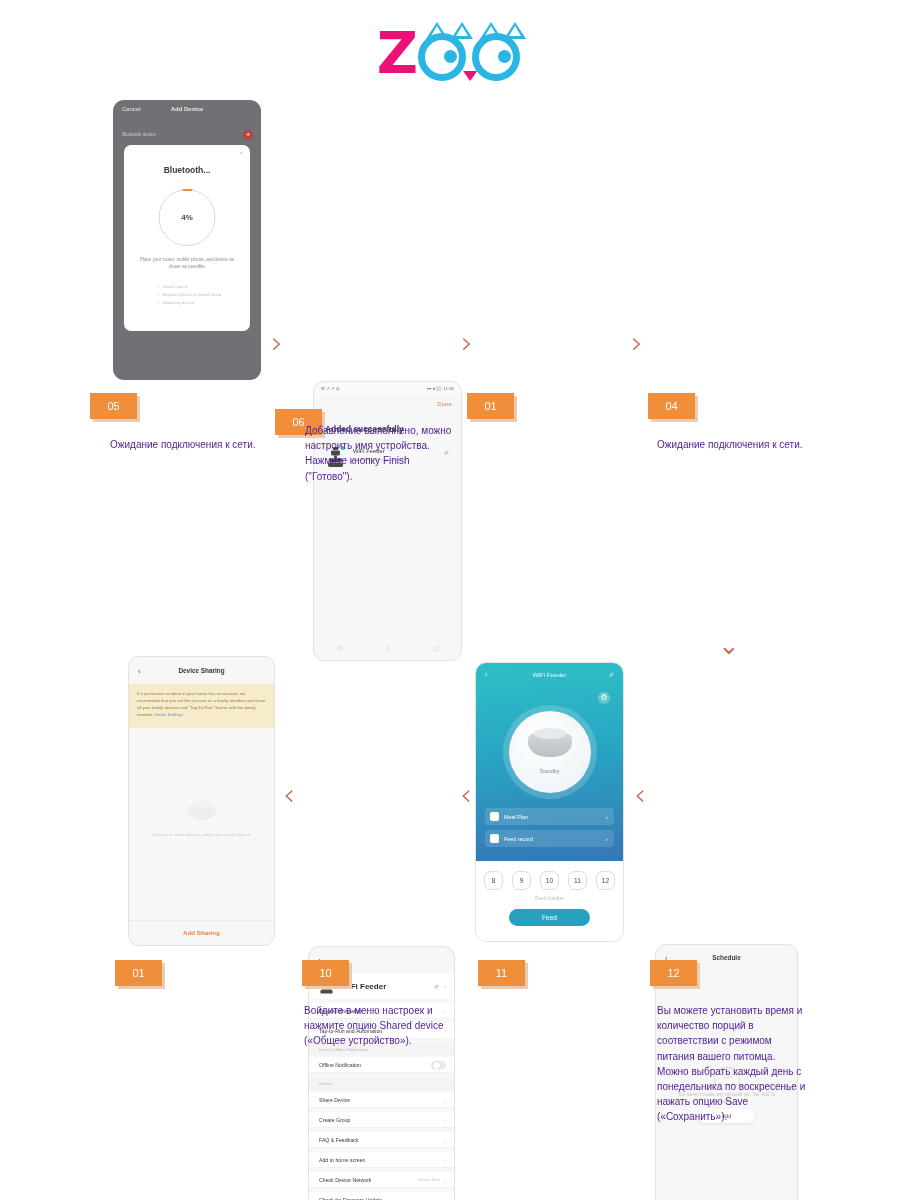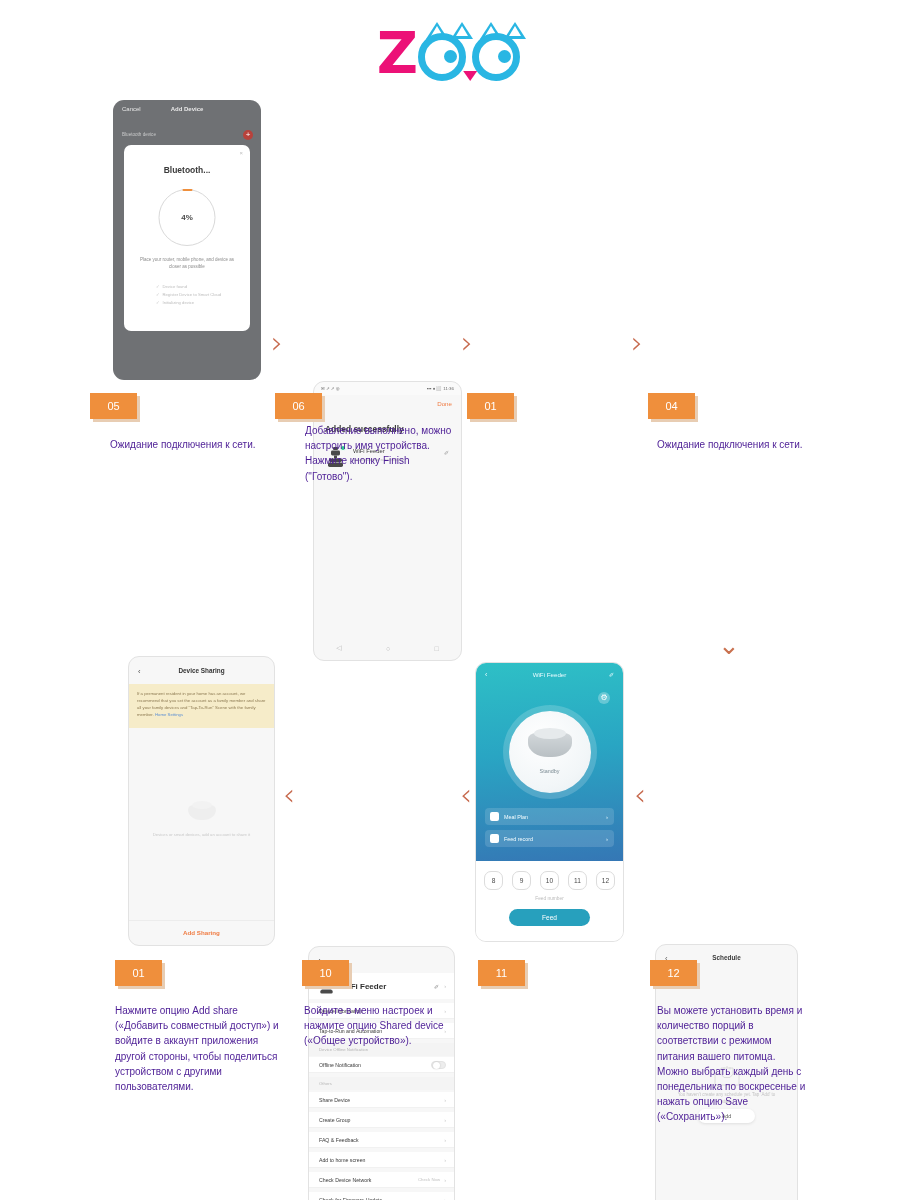--- a/index.html
+++ b/index.html
@@ -479,21 +479,21 @@
         <path d="M11 0.5 L11 -2" transform="translate(0,3)"></path>
         <path d="M14 -1 L14 -3.5" transform="translate(0,3)"></path>
         <path d="M17 0.5 L17 -2" transform="translate(0,3)"></path>
       </svg>
     </div>
     <div class="empty-txt">You haven't create any schedule yet. Tap 'Add' to start.</div>
     <div class="addbtn">Add</div>
   </div>
 
   <div class="badge" style="left:90px; top:293px;">05</div>
-  <div class="badge" style="left:275px; top:293px;">06</div>
+  <div class="badge" style="left:275px; top:309px;">06</div>
   <div class="badge" style="left:467px; top:293px;">01</div>
   <div class="badge" style="left:648px; top:293px;">04</div>
 
   <div class="caption" style="left:110px; top:337px; width:160px;">Ожидание подключения к сети.</div>
   <div class="caption" style="left:305px; top:323px; width:150px;">Добавление выполнено, можно настроить имя устройства. Нажмите кнопку Finish ("Готово").</div>
   <div class="caption" style="left:657px; top:337px; width:155px;">Ожидание подключения к сети.</div>
 </div>
 
 <div class="arrow arrow-down" style="position:absolute; left:718px; top:632px;">⌄</div>
 
@@ -582,16 +582,15 @@
 
   <div class="arrow" style="left:460px; top:130px;">‹</div>
 
   <div class="arrow" style="left:634px; top:130px;">‹</div>
 
   <div class="badge" style="left:115px; top:310px;">01</div>
   <div class="badge" style="left:302px; top:310px;">10</div>
   <div class="badge" style="left:478px; top:310px;">11</div>
   <div class="badge" style="left:650px; top:310px;">12</div>
 
-  <div class="caption" style="left:115px; top:353px; width:170px;">Нажмите опцию Add share («Добавить совместный доступ») и войдите в аккаунт приложения другой стороны, чтобы поделиться устройством с другими пользователями.</div>
   <div class="caption" style="left:304px; top:353px; width:150px;">Войдите в меню настроек и нажмите опцию Shared device («Общее устройство»).</div>
   <div class="caption" style="left:657px; top:353px; width:152px;">Вы можете установить время и количество порций в соответствии с режимом питания вашего питомца. Можно выбрать каждый день с понедельника по воскресенье и нажать опцию Save («Сохранить»).</div>
 </div>
 
 </body></html>

